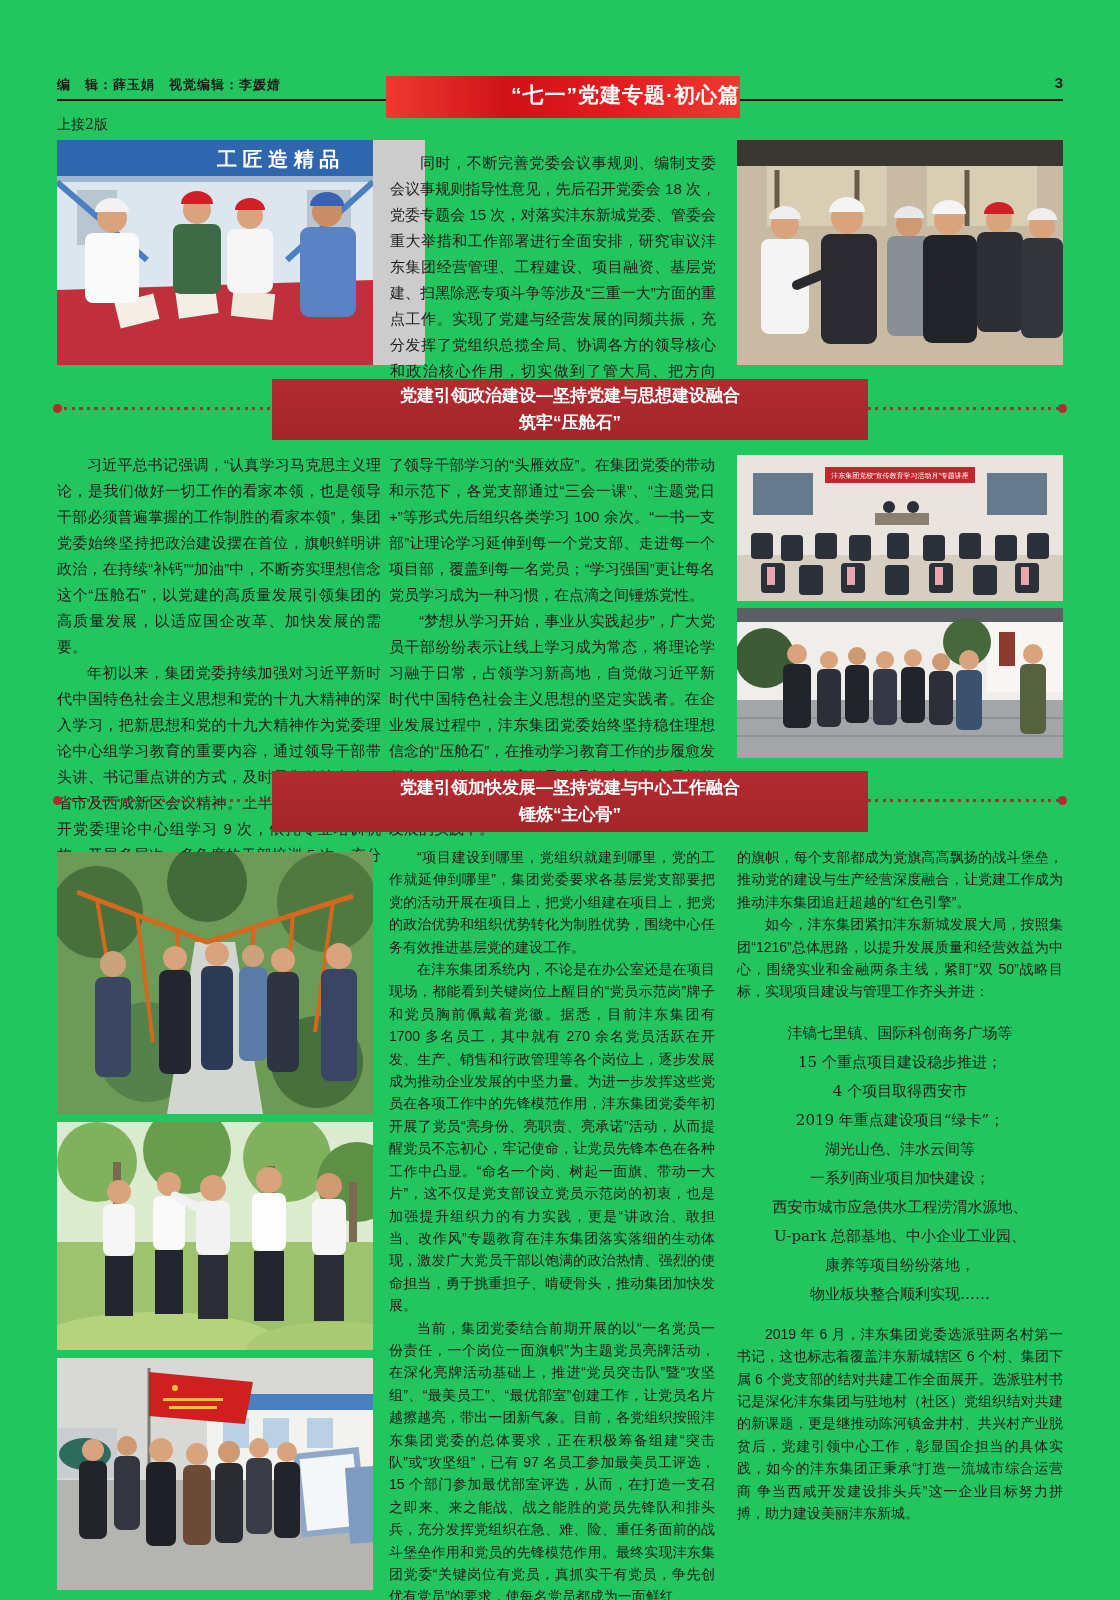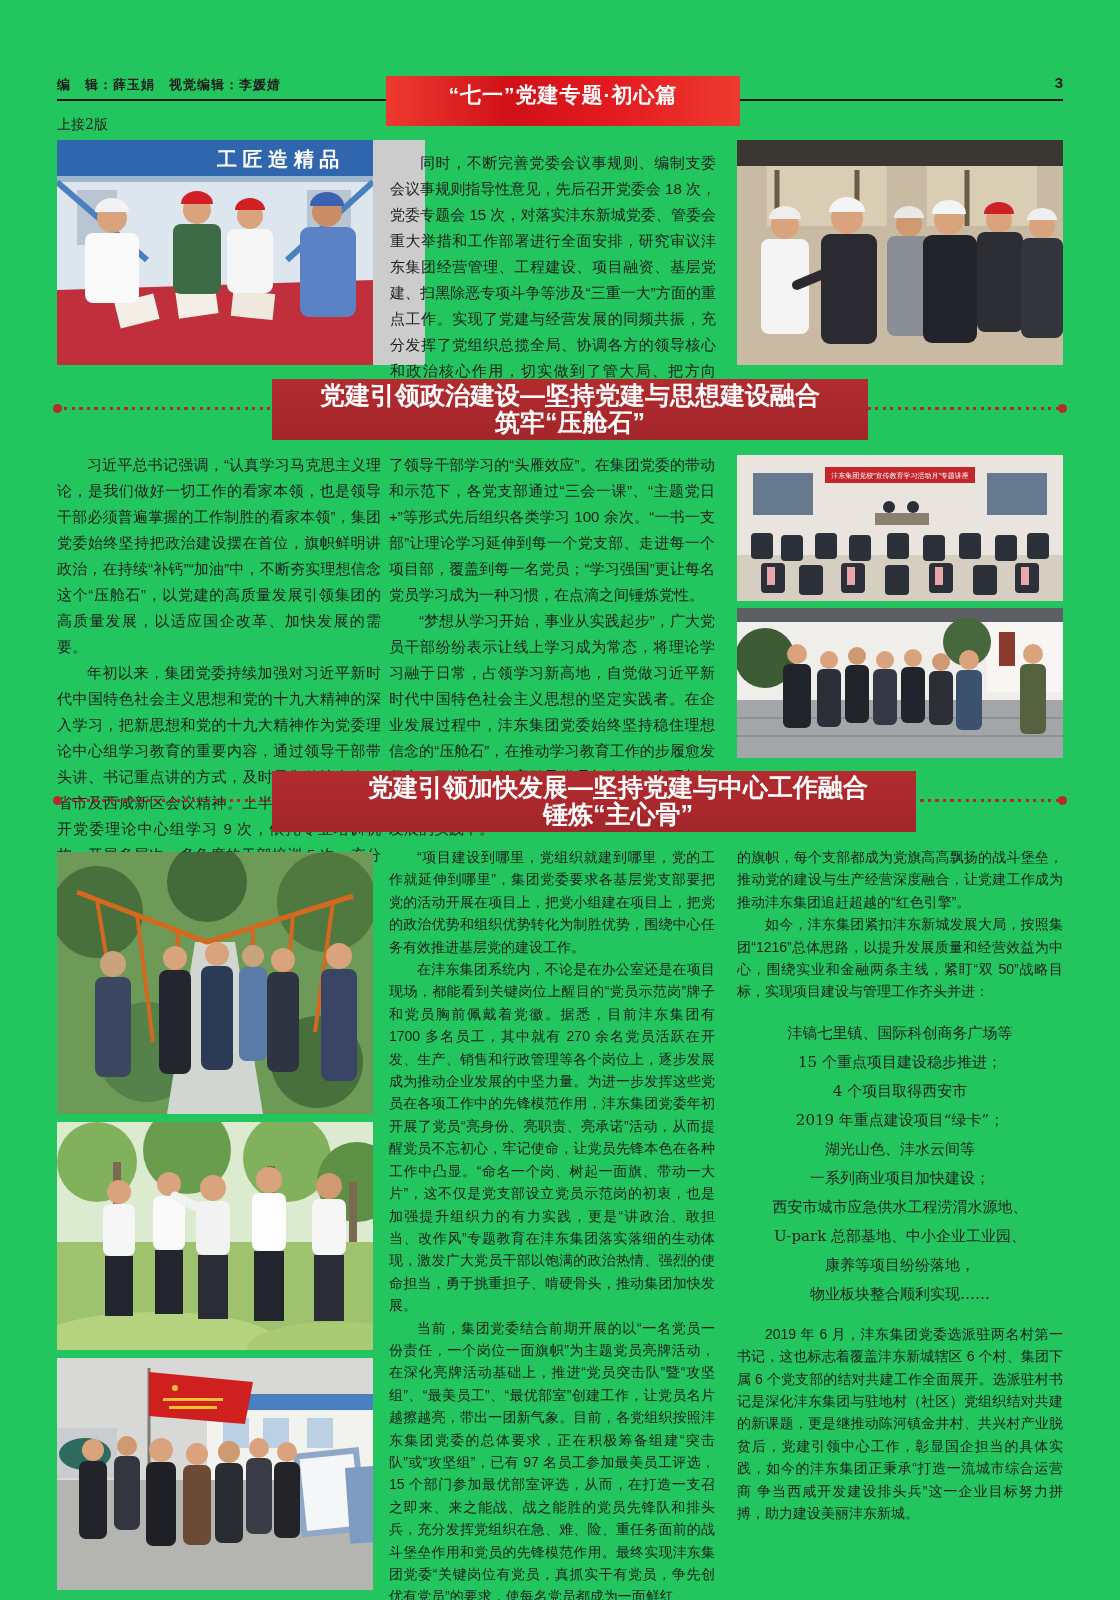--- a/index.html
+++ b/index.html
@@ -2,37 +2,37 @@
 <html><head>
 <meta charset="utf-8">
 <style>
   html,body{margin:0;padding:0;background:#888;}
   .page{position:relative;width:1120px;height:1600px;background:#22c55e;margin:0 auto;
         font-family:"Liberation Sans","DejaVu Sans",sans-serif;color:#1c1c1c;overflow:hidden;}
   .abs{position:absolute;}
   
   .editors{left:57px;top:76px;font-size:13px;font-weight:bold;letter-spacing:1px;}
   .head-rule{left:57px;top:99px;width:1006px;height:2px;background:#141414;}
-  .topic-banner{left:386px;top:76px;width:354px;height:50px;
+  .topic-banner{left:386px;top:76px;width:354px;height:42px;
       background:linear-gradient(90deg,#ee3a30,#d01117 35%,#e41b20 65%,#ee3a30);
-      color:#fff;font-size:21px;font-weight:bold;text-align:center;line-height:38px;letter-spacing:1px;}
+      color:#fff;font-size:21px;font-weight:bold;text-align:right;line-height:38px;letter-spacing:1px;}
   .pageno{left:1020px;top:74px;width:43px;text-align:right;font-size:15px;font-weight:bold;}
   .continued{left:57px;top:116px;font-size:14px;font-family:"DejaVu Serif","Liberation Serif",serif;text-align:right;}
   
   .photo{overflow:hidden;background:#ccc;}
   .photo svg{display:block;}
   
   .col{text-align:justify;}
   .col .para{text-indent:2em;margin:0;}
   .col .para.noindent{text-indent:0;}
   .t15{font-size:15px;line-height:26px;}
   .t14{font-size:14px;line-height:22.4px;}
   
   .sec-banner{width:596px;background:linear-gradient(180deg,#b22b2f,#a3262a);color:#fff;
-      text-align:center;font-weight:bold;font-size:25px;line-height:27px;padding:3px 0 4px 0;}
+      text-align:center;font-weight:bold;font-size:17px;line-height:27px;padding:3px 0 4px 0;}
   .dotline{height:3px;background:repeating-linear-gradient(to right,#b22b2f 0 3px,transparent 3px 7.5px);}
   .enddot{width:9px;height:9px;border-radius:50%;background:#b22b2f;}
   
   .poem{font-family:"DejaVu Serif","Liberation Serif",serif;font-size:15px;line-height:29px;
         text-align:center;color:#222;}
 </style>
 </head>
 <body>
 
 <div class="page">
@@ -194,21 +194,21 @@
       </g>
       <circle cx="296" cy="46" r="10" fill="#d9a37e"></circle>
         <rect x="283" y="56" width="26" height="70" rx="6" fill="#56613f"></rect>
     </svg>
   </div>
 
   <div class="abs dotline" style="left:57px;top:799px;width:215px;"></div>
   <div class="abs dotline" style="left:868px;top:799px;width:195px;"></div>
   <div class="abs enddot" style="left:53px;top:796px;"></div>
   <div class="abs enddot" style="left:1058px;top:796px;"></div>
-  <div class="abs sec-banner" style="left:272px;top:771px;padding-left:48px;">
+  <div class="abs sec-banner" style="left:272px;top:771px;">
     <div>党建引领加快发展—坚持党建与中心工作融合</div>
     <div>锤炼“主心骨”</div>
   </div>
 
   <div class="abs photo" style="left:57px;top:852px;width:316px;height:262px;">
     <svg width="316" height="262" viewBox="0 0 316 262">
       <rect width="316" height="262" fill="#6e9a57"></rect>
       <circle cx="40" cy="60" r="46" fill="#48703c"></circle>
         <circle cx="270" cy="50" r="50" fill="#50793f"></circle>
         <circle cx="150" cy="30" r="40" fill="#436a38"></circle>

